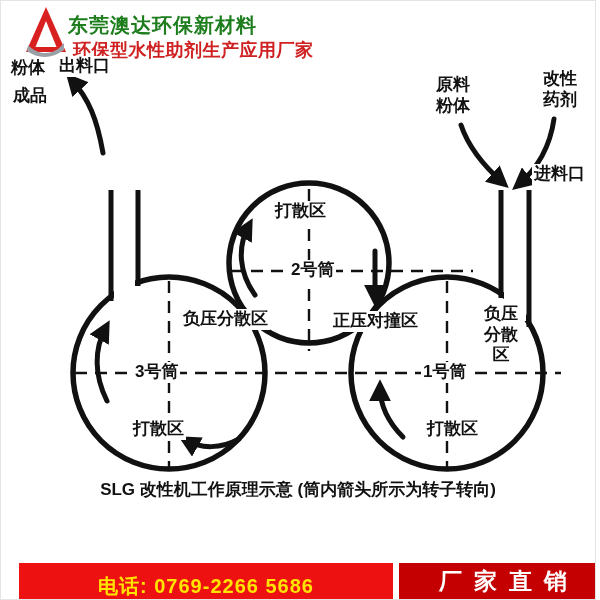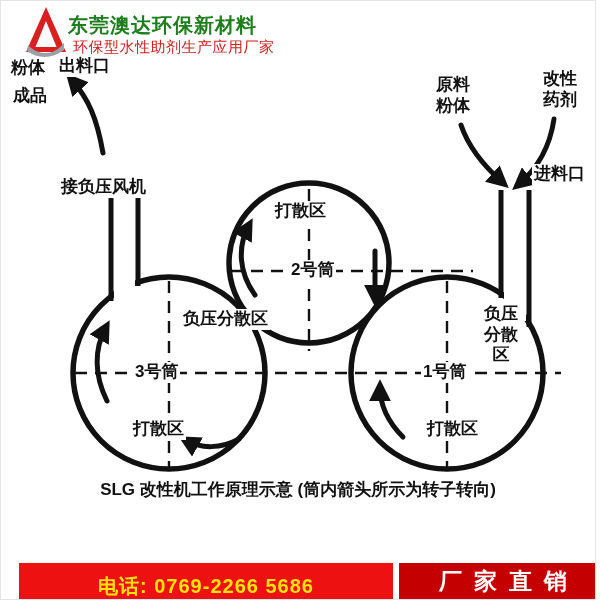--- a/index.html
+++ b/index.html
@@ -21,21 +21,21 @@
     position:absolute;font-weight:700;font-size:17px;line-height:1.22;
     color:var(--ink);background:#fff;padding:0 2px;white-space:nowrap;
   }
   .lbl.wrap{white-space:normal;word-break:break-all;text-align:center;}
   .logo-wrap{position:absolute;left:24px;top:5px;width:42px;height:52px;}
   .company-name{
     position:absolute;left:67px;top:11px;font-size:20px;font-weight:800;
     color:var(--brand-green);letter-spacing:1px;white-space:nowrap;
   }
   .tagline{
-    position:absolute;left:72px;top:37px;font-size:15px;font-weight:400;
+    position:absolute;left:72px;top:37px;font-size:18px;font-weight:700;
     color:var(--brand-red);letter-spacing:0.5px;white-space:nowrap;
   }
   .caption{
     position:absolute;left:0;right:0;top:477px;text-align:center;
     font-size:17px;font-weight:800;color:var(--ink);white-space:nowrap;
   }
   .footer-left{
     position:absolute;left:18px;top:562px;width:374px;height:37px;
     background:var(--footer-red);display:flex;align-items:flex-end;justify-content:center;
   }
@@ -101,29 +101,29 @@
       <path d="M 374 250 L 374 298"></path>
       <path d="M 106 400 C 93 374 93 348 105 326"></path>
       <path d="M 238 438 C 220 448 200 448 184 439"></path>
       <path d="M 402 436 C 387 421 379 403 379 386"></path>
     </g>
   </svg>
 
   <div class="lbl" style="left:8px;top:57px">粉体</div>
   <div class="lbl" style="left:56px;top:55px">出料口</div>
   <div class="lbl" style="left:10px;top:85px">成品</div>
-  <div class="lbl" style="left:58px;top:176px">接负压风机</div>
 
   <div class="lbl wrap" style="left:430px;top:74px;width:40px">原料粉体</div>
   <div class="lbl wrap" style="left:537px;top:68px;width:40px">改性药剂</div>
   <div class="lbl" style="left:531px;top:163px">进料口</div>
 
   <div class="lbl" style="left:272px;top:200px">打散区</div>
   <div class="lbl" style="left:288px;top:259px">2号筒</div>
   <div class="lbl" style="left:180px;top:308px">负压分散区</div>
+  <div class="lbl" style="left:330px;top:310px">正压对撞区</div>
   <div class="lbl wrap" style="left:478px;top:303px;width:40px">负压分散区</div>
 
   <div class="lbl" style="left:132px;top:361px">3号筒</div>
   <div class="lbl" style="left:420px;top:361px">1号筒</div>
   <div class="lbl" style="left:130px;top:418px">打散区</div>
   <div class="lbl" style="left:424px;top:418px">打散区</div>
 
   <div class="caption">SLG 改性机工作原理示意 (筒内箭头所示为转子转向)</div>
 
   <div class="footer-left">

